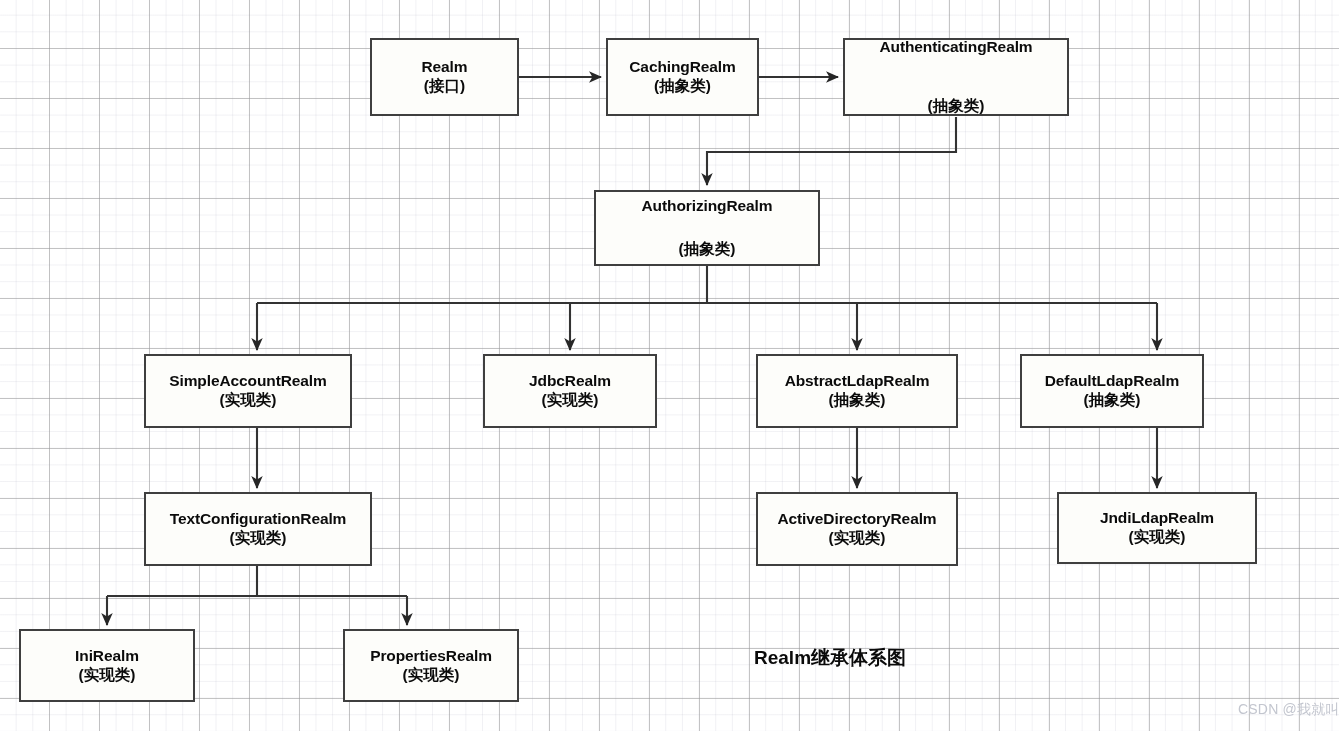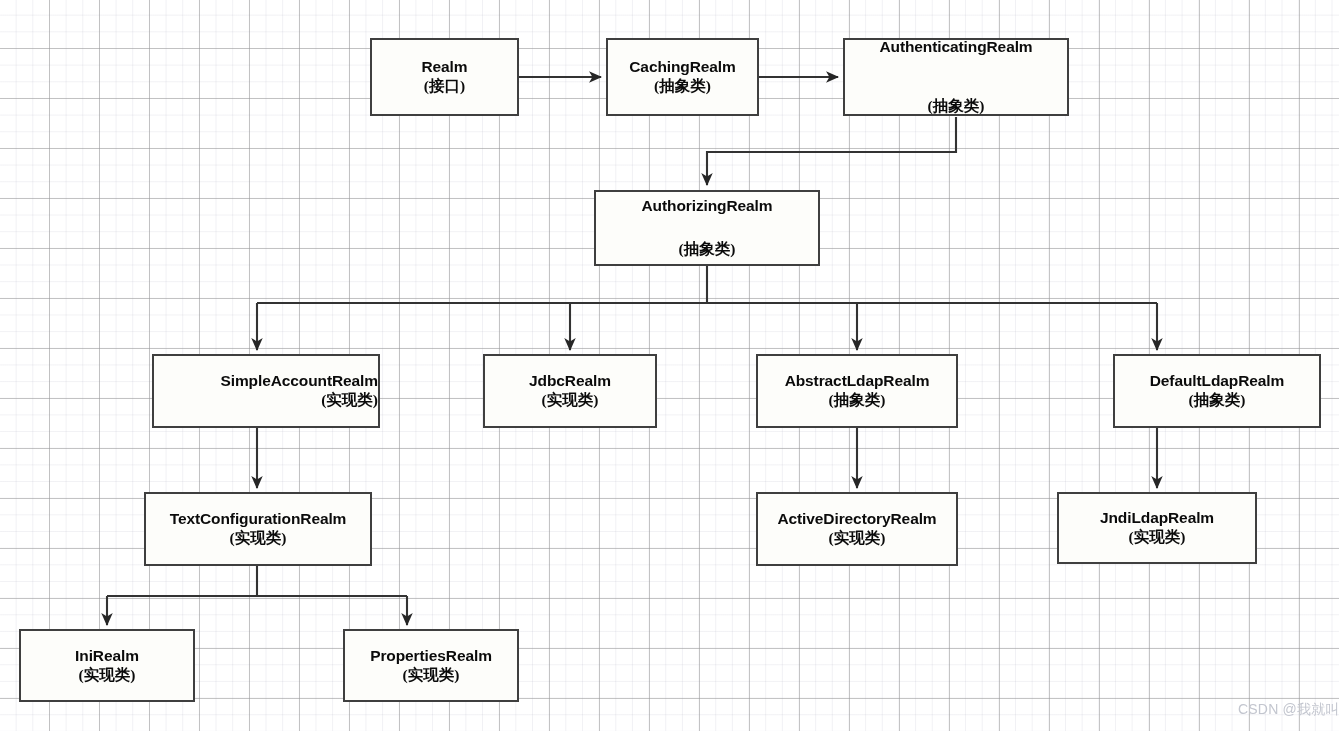--- a/index.html
+++ b/index.html
@@ -52,30 +52,29 @@
     font-weight: bold;
     color: #0b0b0b;
     letter-spacing: -0.1px;
     white-space: nowrap;
   }
   .node .stereo {
     font-size: 15.5px;
     font-weight: bold;
     color: #0b0b0b;
     white-space: nowrap;
-    font-family: Liberation Serif, serif;
   }
   .node.n-realm { left: 370px; top: 38px; width: 149px; height: 78px; }
   .node.n-caching { left: 606px; top: 38px; width: 153px; height: 78px; }
   .node.n-authenticating { left: 843px; top: 38px; width: 226px; height: 78px; gap: 40px; }
   .node.n-authorizing { left: 594px; top: 190px; width: 226px; height: 76px; gap: 24px; }
-  .node.n-simple { left: 152px; top: 354px; width: 228px; height: 74px; align-items: flex-end; }
+  .node.n-simple { left: 144px; top: 354px; width: 208px; height: 74px; }
   .node.n-jdbc { left: 483px; top: 354px; width: 174px; height: 74px; }
   .node.n-abstractldap { left: 756px; top: 354px; width: 202px; height: 74px; }
-  .node.n-defaultldap { left: 1113px; top: 354px; width: 208px; height: 74px; }
+  .node.n-defaultldap { left: 1020px; top: 354px; width: 184px; height: 74px; }
   .node.n-textconfig { left: 144px; top: 492px; width: 228px; height: 74px; }
   .node.n-activedir { left: 756px; top: 492px; width: 202px; height: 74px; }
   .node.n-jndildap { left: 1057px; top: 492px; width: 200px; height: 72px; }
   .node.n-ini { left: 19px; top: 629px; width: 176px; height: 73px; }
   .node.n-properties { left: 319px; top: 629px; width: 176px; height: 73px; margin-left: 24px; }
 
   #diagram-title {
     position: absolute;
     left: 754px;
     top: 645px;
@@ -188,15 +187,16 @@
   <div class="node n-ini">
     <div class="name">IniRealm</div>
     <div class="stereo">(实现类)</div>
   </div>
 
   <div class="node n-properties">
     <div class="name">PropertiesRealm</div>
     <div class="stereo">(实现类)</div>
   </div>
 
+  <div id="diagram-title">Realm继承体系图</div>
   <div id="watermark">CSDN @我就叫CV吧</div>
 
 </div>
 
 </body></html>

